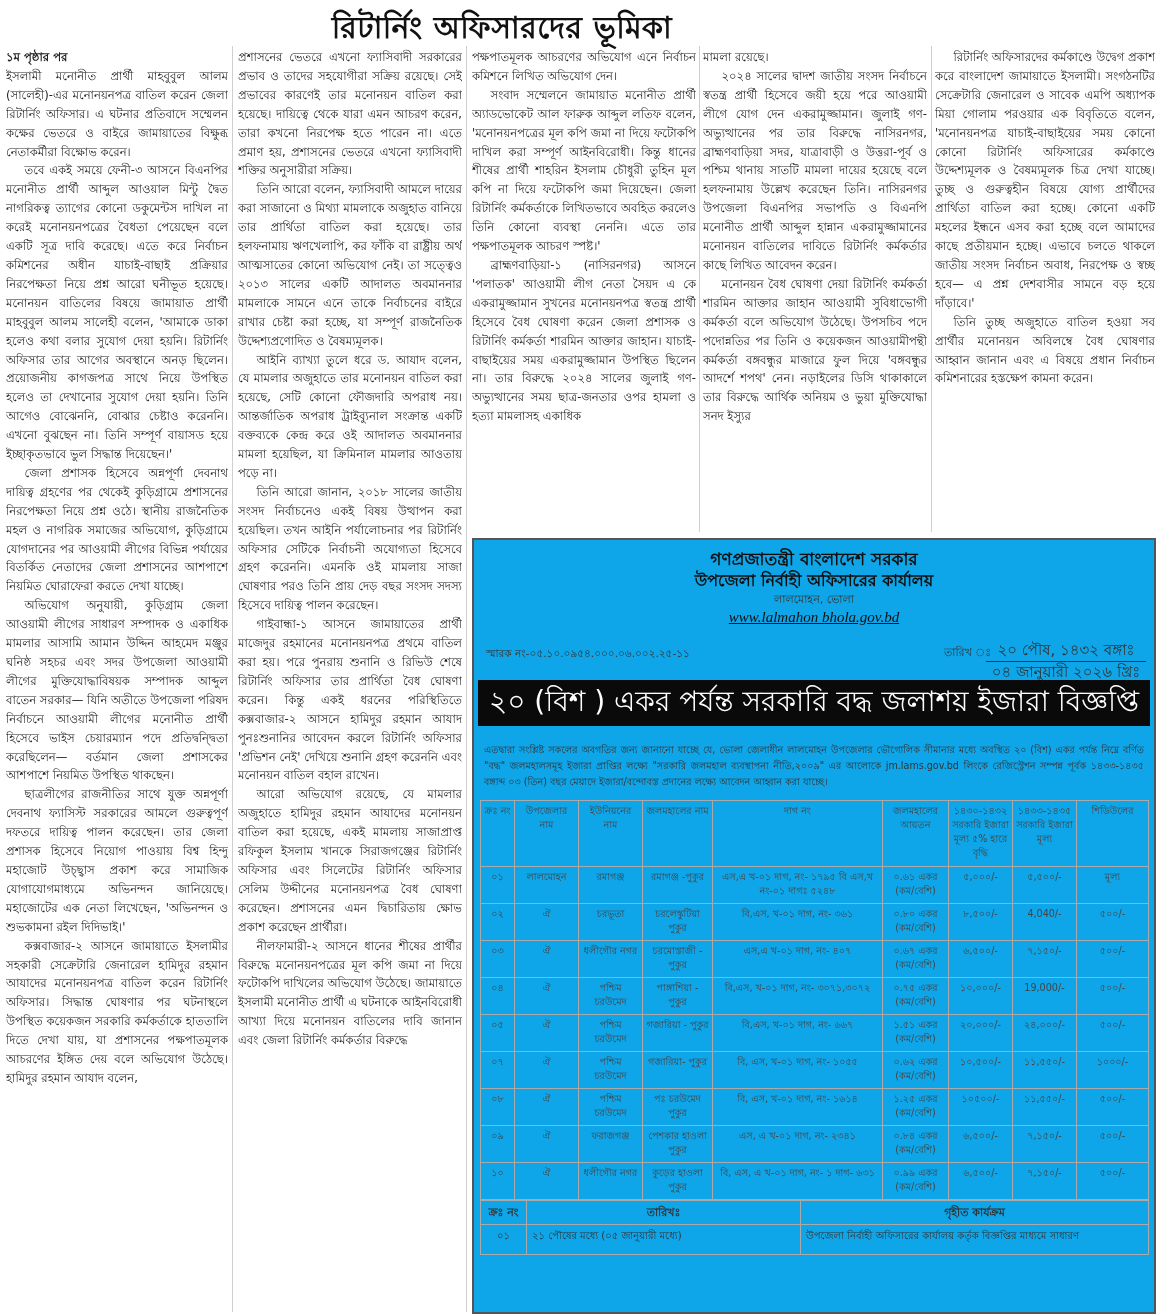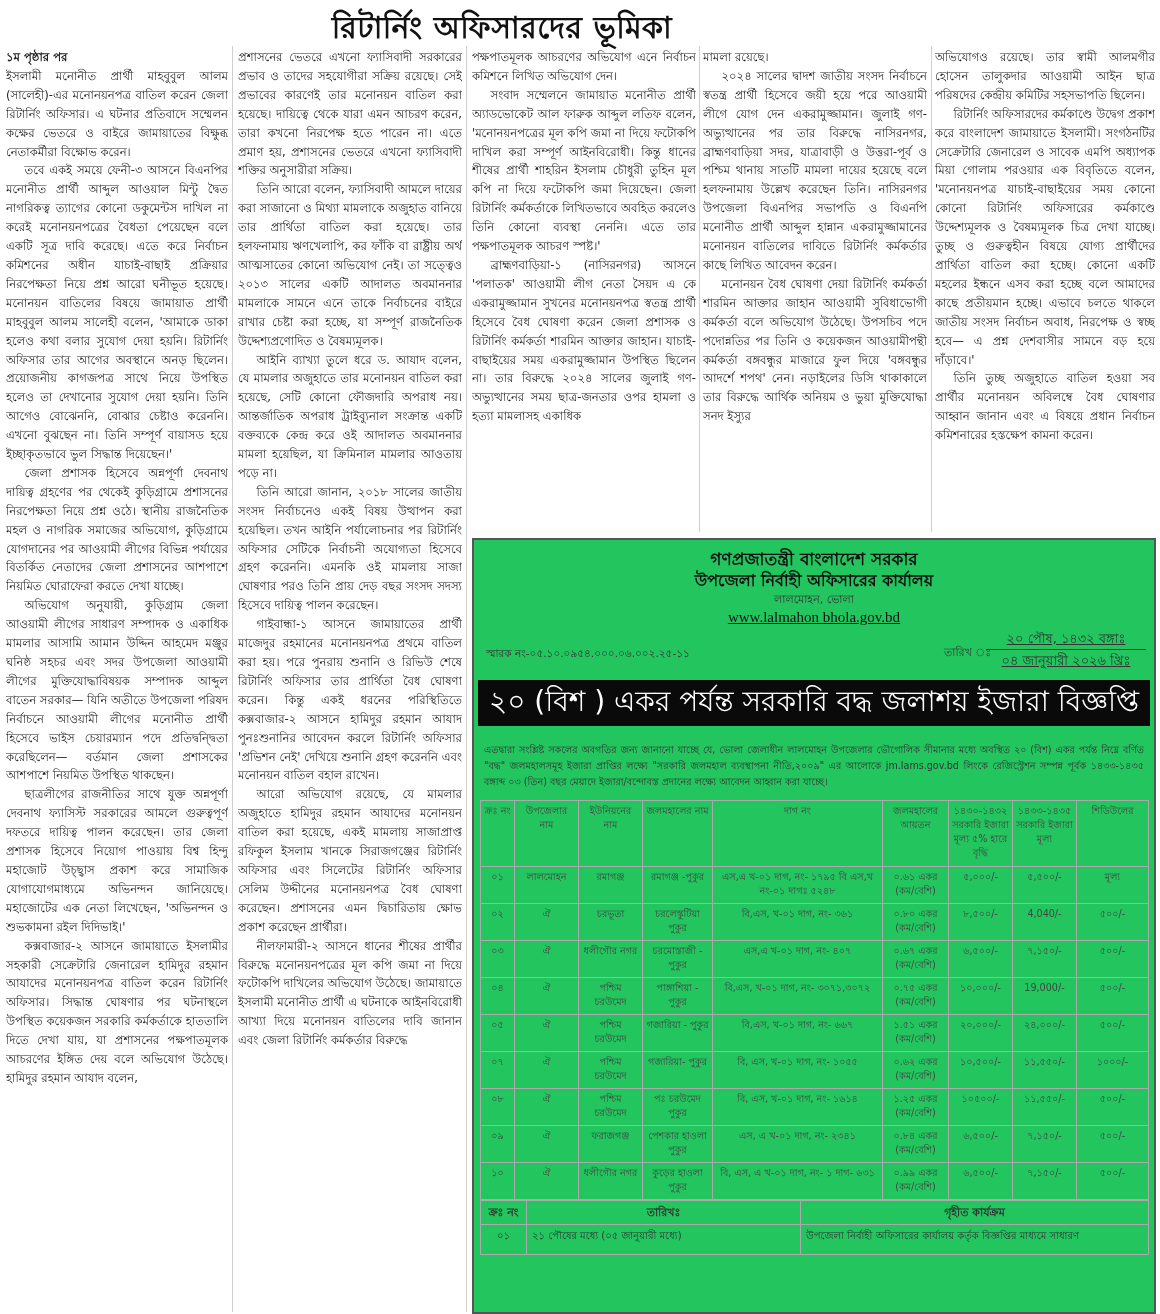--- a/index.html
+++ b/index.html
@@ -23,32 +23,32 @@
   #col2 { left: 238px; width: 224px; height: 1270px; overflow: hidden; }
   #col3 { left: 472px; width: 224px; height: 486px; overflow: hidden; }
   #col4 { left: 703px; width: 224px; height: 486px; overflow: hidden; }
   #col5 { left: 935px; width: 220px; height: 486px; overflow: hidden; }
 
   .col-rule { position: absolute; top: 46px; width: 1px; background: #cfcfcf; }
 
   
   .notice {
     position: absolute; left: 472px; top: 538px; width: 684px; height: 776px;
-    border: 2px solid #555; background: #22c55e; overflow: hidden;
+    border: 2px solid #555; background: #0ea5e9; overflow: hidden;
   }
   .notice-head { text-align: center; margin-top: 8px; }
   .gov-title { font-size: 17px; font-weight: bold; line-height: 22px; color: #111; }
   .office-title { font-size: 16px; font-weight: bold; line-height: 22px; color: #111; }
   .location { font-size: 11px; line-height: 16px; color: #333; }
-  .website { font-family: "Liberation Serif", serif; font-size: 15px; text-decoration: underline; color: #111; line-height: 18px; }
+  .website { font-family: "Liberation Serif", serif; font-size: 15px; text-decoration: underline; color: #111; line-height: 18px; font-style: italic; }
 
   .ref-row { position: relative; height: 40px; margin-top: 4px; }
   .memo { position: absolute; left: 12px; top: 16px; font-size: 10.5px; color: #333; }
   .date-label { position: absolute; left: 470px; top: 14px; font-size: 11px; color: #333; }
-  .date-stack { position: absolute; left: 512px; top: 0px; width: 160px; text-align: center; font-size: 13px; color: #333; text-decoration: underline; }
+  .date-stack { position: absolute; left: 512px; top: 12px; width: 160px; text-align: center; font-size: 15px; color: #333; }
   .date-stack .bn { border-bottom: 1px solid #333; padding-bottom: 2px; line-height: 17px; }
   .date-stack .en { line-height: 17px; padding-top: 2px; }
 
   .notice-banner {
     margin: 10px 4px 16px 4px; background: #0a0a0a; color: #fff; text-align: center;
     font-size: 28px; line-height: 44px; height: 46px; white-space: nowrap; overflow: hidden;
   }
   .notice-intro {
     margin: 14px 10px 0 10px; font-size: 9.6px; line-height: 16px; color: #333; text-align: justify;
   }
@@ -106,21 +106,20 @@
   <p>ব্রাহ্মণবাড়িয়া-১ (নাসিরনগর) আসনে 'পলাতক' আওয়ামী লীগ নেতা সৈয়দ এ কে একরামুজ্জামান সুখনের মনোনয়নপত্র স্বতন্ত্র প্রার্থী হিসেবে বৈধ ঘোষণা করেন জেলা প্রশাসক ও রিটার্নিং কর্মকর্তা শারমিন আক্তার জাহান। যাচাই-বাছাইয়ের সময় একরামুজ্জামান উপস্থিত ছিলেন না। তার বিরুদ্ধে ২০২৪ সালের জুলাই গণ-অভ্যুত্থানের সময় ছাত্র-জনতার ওপর হামলা ও হত্যা মামলাসহ একাধিক</p>
 </div>
 
 <div class="col" id="col4">
   <p class="noindent">মামলা রয়েছে।</p>
   <p>২০২৪ সালের দ্বাদশ জাতীয় সংসদ নির্বাচনে স্বতন্ত্র প্রার্থী হিসেবে জয়ী হয়ে পরে আওয়ামী লীগে যোগ দেন একরামুজ্জামান। জুলাই গণ-অভ্যুত্থানের পর তার বিরুদ্ধে নাসিরনগর, ব্রাহ্মণবাড়িয়া সদর, যাত্রাবাড়ী ও উত্তরা-পূর্ব ও পশ্চিম থানায় সাতটি মামলা দায়ের হয়েছে বলে হলফনামায় উল্লেখ করেছেন তিনি। নাসিরনগর উপজেলা বিএনপির সভাপতি ও বিএনপি মনোনীত প্রার্থী আব্দুল হান্নান একরামুজ্জামানের মনোনয়ন বাতিলের দাবিতে রিটার্নিং কর্মকর্তার কাছে লিখিত আবেদন করেন।</p>
   <p>মনোনয়ন বৈধ ঘোষণা দেয়া রিটার্নিং কর্মকর্তা শারমিন আক্তার জাহান আওয়ামী সুবিধাভোগী কর্মকর্তা বলে অভিযোগ উঠেছে। উপসচিব পদে পদোন্নতির পর তিনি ও কয়েকজন আওয়ামীপন্থী কর্মকর্তা বঙ্গবন্ধুর মাজারে ফুল দিয়ে 'বঙ্গবন্ধুর আদর্শে শপথ' নেন। নড়াইলের ডিসি থাকাকালে তার বিরুদ্ধে আর্থিক অনিয়ম ও ভুয়া মুক্তিযোদ্ধা সনদ ইস্যুর</p>
 </div>
 
 <div class="col" id="col5">
-  <p class="noindent">অভিযোগও রয়েছে। তার স্বামী আলমগীর হোসেন তালুকদার আওয়ামী আইন ছাত্র পরিষদের কেন্দ্রীয় কমিটির সহসভাপতি ছিলেন।</p>
   <p>রিটার্নিং অফিসারদের কর্মকাণ্ডে উদ্বেগ প্রকাশ করে বাংলাদেশ জামায়াতে ইসলামী। সংগঠনটির সেক্রেটারি জেনারেল ও সাবেক এমপি অধ্যাপক মিয়া গোলাম পরওয়ার এক বিবৃতিতে বলেন, 'মনোনয়নপত্র যাচাই-বাছাইয়ের সময় কোনো কোনো রিটার্নিং অফিসারের কর্মকাণ্ডে উদ্দেশ্যমূলক ও বৈষম্যমূলক চিত্র দেখা যাচ্ছে। তুচ্ছ ও গুরুত্বহীন বিষয়ে যোগ্য প্রার্থীদের প্রার্থিতা বাতিল করা হচ্ছে। কোনো একটি মহলের ইন্ধনে এসব করা হচ্ছে বলে আমাদের কাছে প্রতীয়মান হচ্ছে। এভাবে চলতে থাকলে জাতীয় সংসদ নির্বাচন অবাধ, নিরপেক্ষ ও স্বচ্ছ হবে— এ প্রশ্ন দেশবাসীর সামনে বড় হয়ে দাঁড়াবে।'</p>
   <p>তিনি তুচ্ছ অজুহাতে বাতিল হওয়া সব প্রার্থীর মনোনয়ন অবিলম্বে বৈধ ঘোষণার আহ্বান জানান এবং এ বিষয়ে প্রধান নির্বাচন কমিশনারের হস্তক্ষেপ কামনা করেন।</p>
 </div>
 
 <div class="notice">
   <div class="notice-head">
     <div class="gov-title">গণপ্রজাতন্ত্রী বাংলাদেশ সরকার</div>
     <div class="office-title">উপজেলা নির্বাহী অফিসারের কার্যালয়</div>
     <div class="location">লালমোহন, ভোলা</div>
     <div class="website">www.lalmahon bhola.gov.bd</div>

